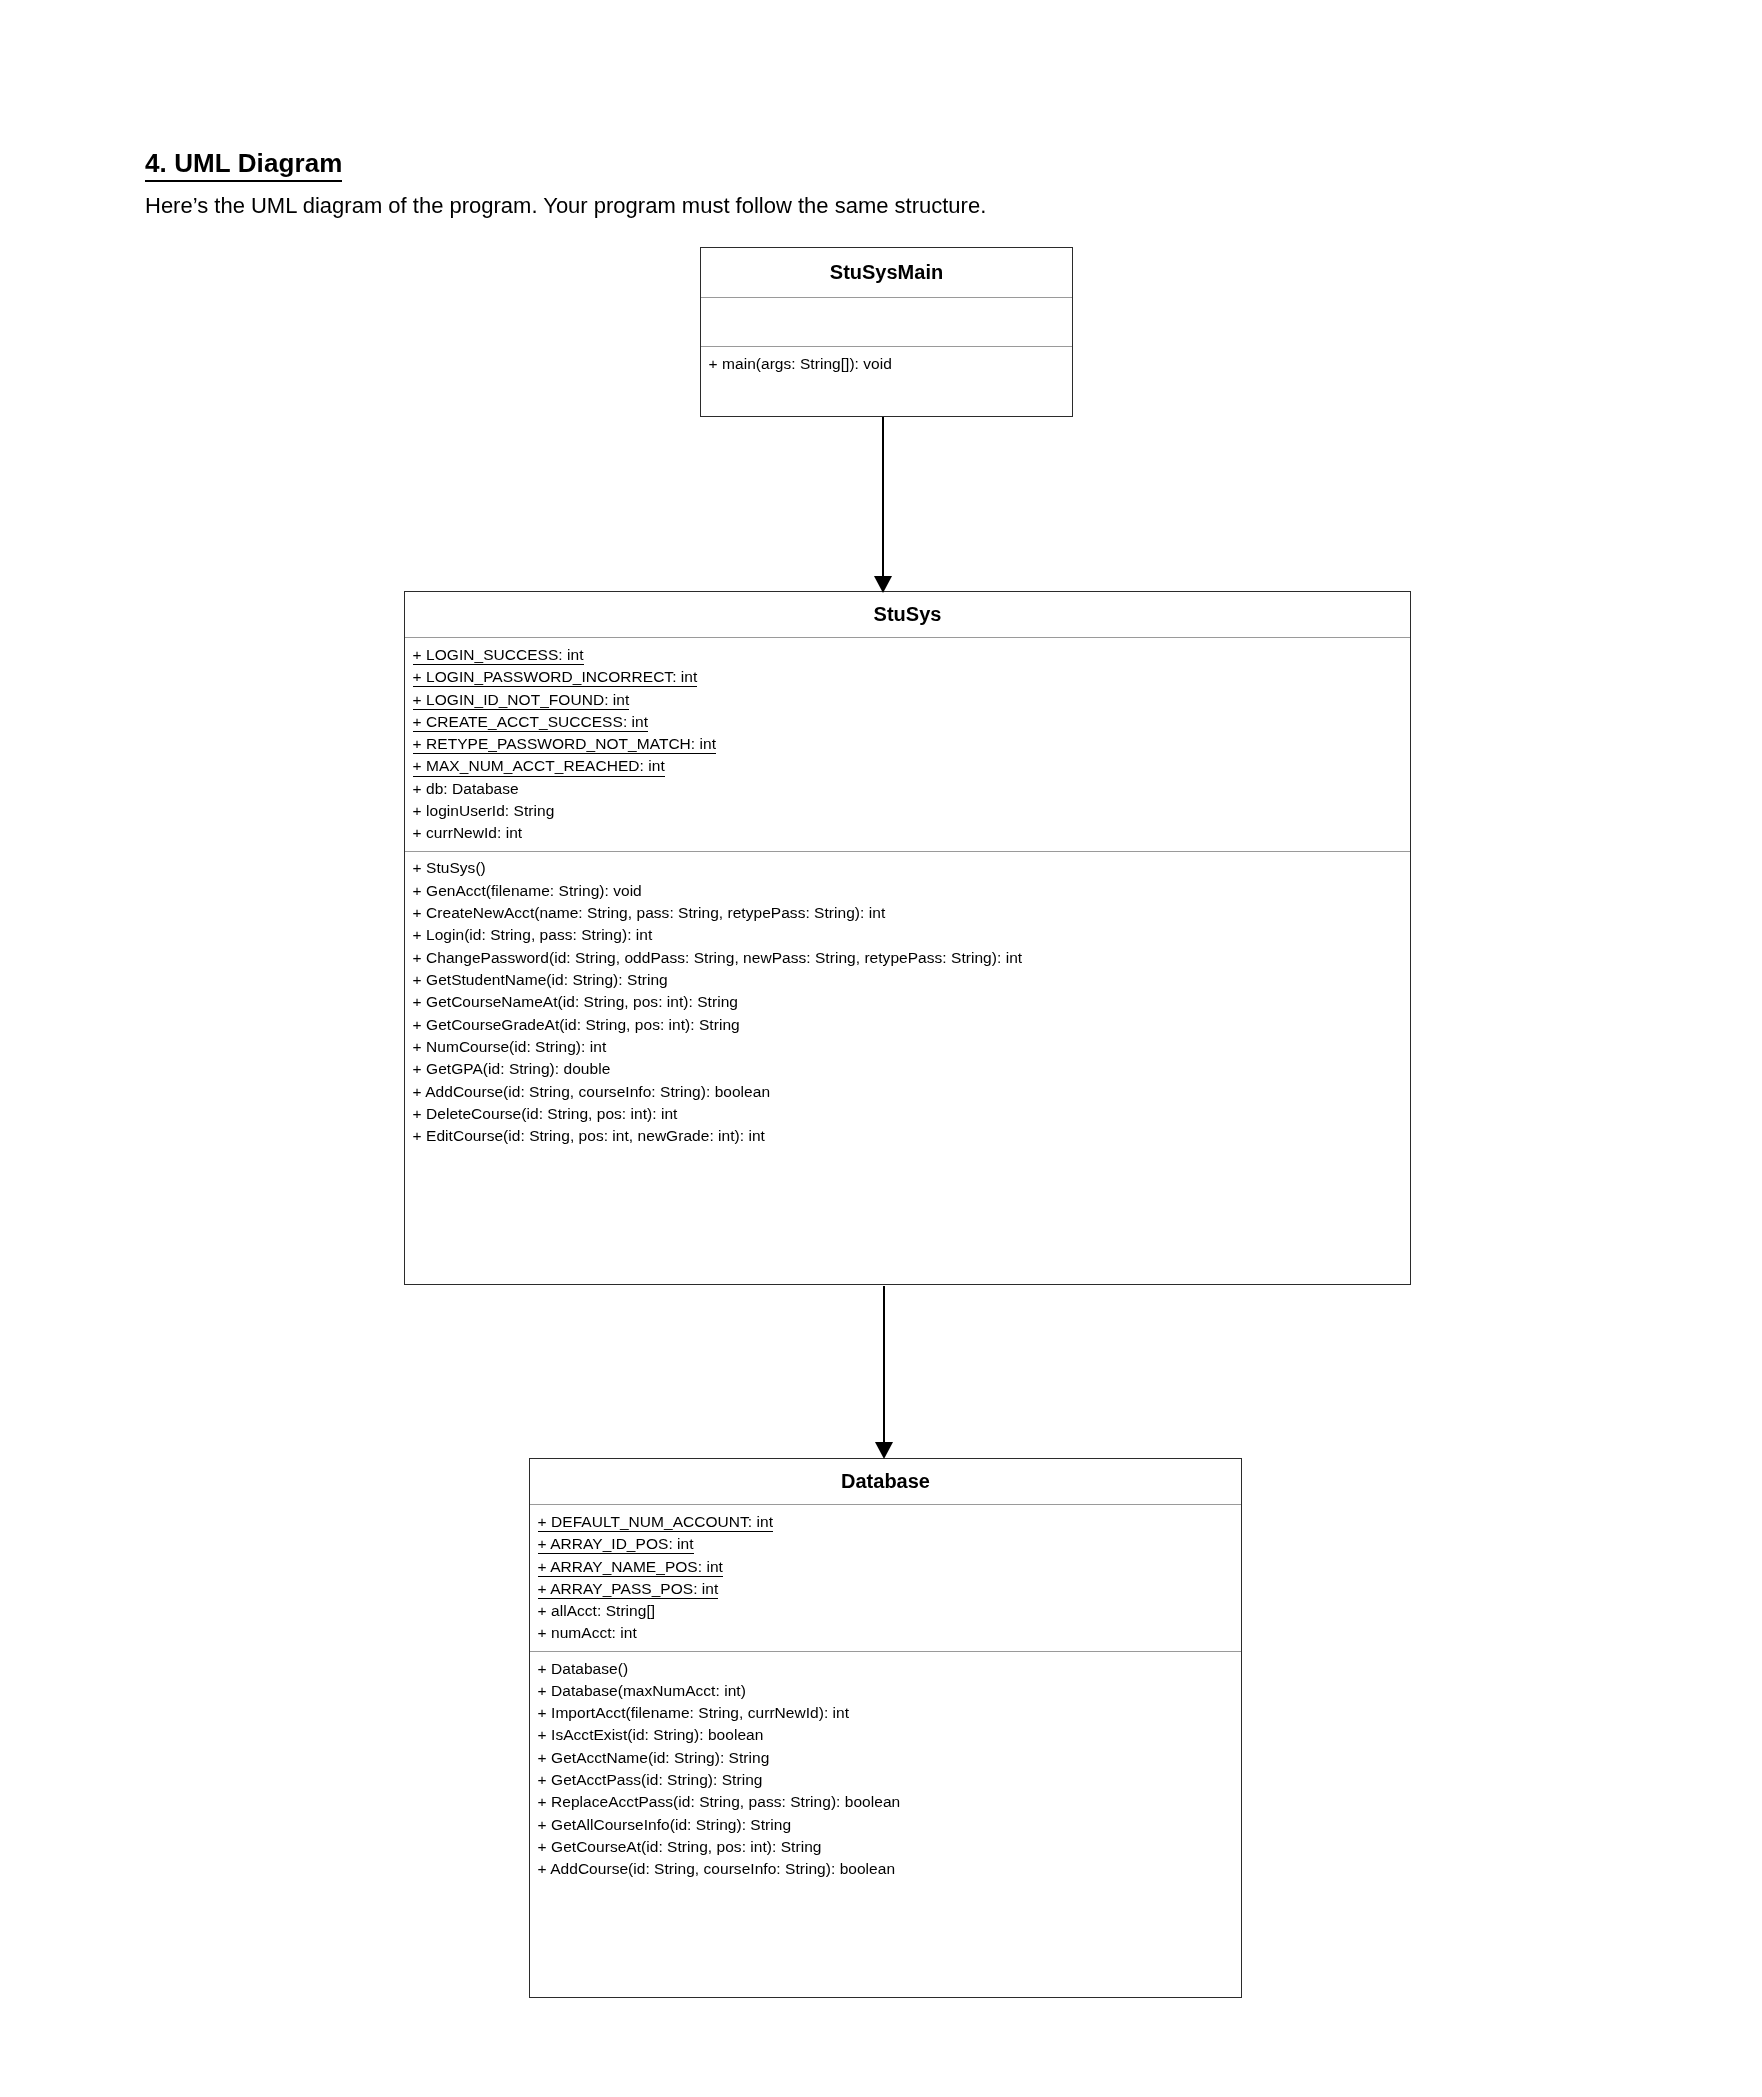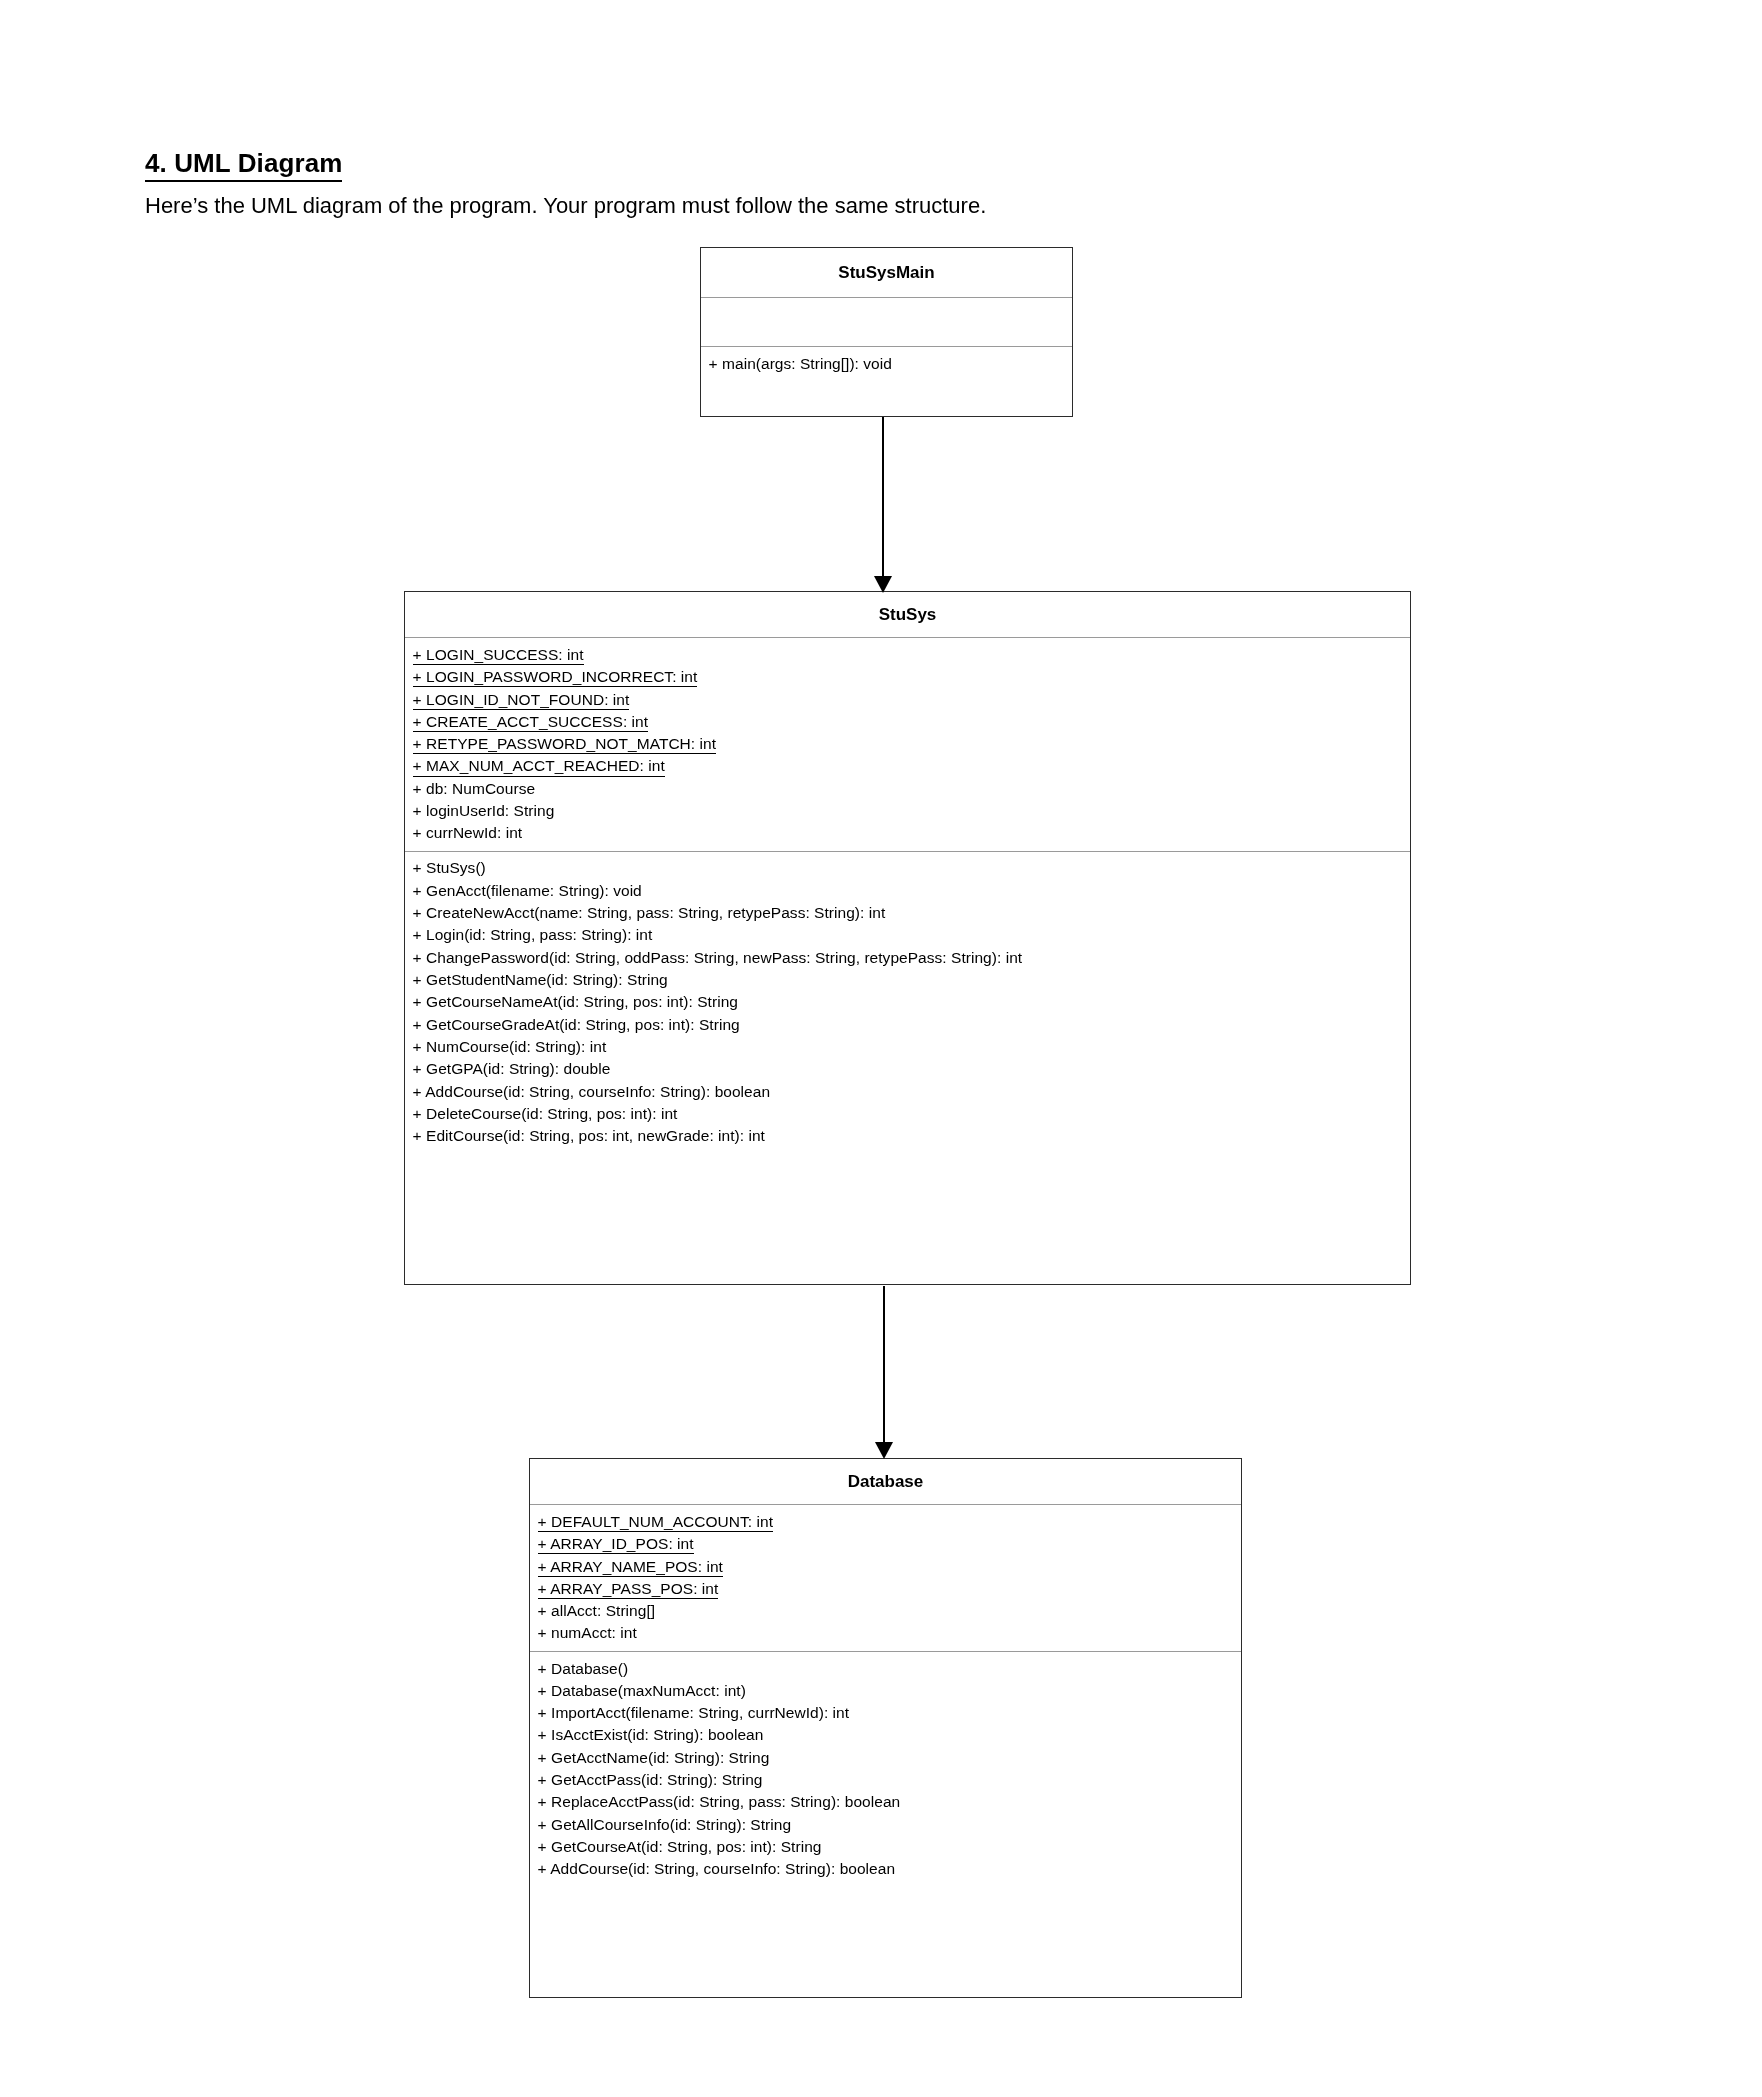--- a/index.html
+++ b/index.html
@@ -45,21 +45,21 @@
   .uml-class {
     position: absolute;
     box-sizing: border-box;
     background: #ffffff;
     border: 1.3px solid #2b2b2b;
   }
   .uml-title {
     box-sizing: border-box;
     text-align: left;
     font-weight: bold;
-    font-size: 17px;
+    font-size: 20px;
     display: flex;
     align-items: center;
     justify-content: center;
     border-bottom: 1.3px solid #9a9a9a;
   }
   .uml-section {
     box-sizing: border-box;
     padding: 5.9px 6.7px 5.9px 7.6px;
   }
   .uml-section + .uml-section {
@@ -123,21 +123,21 @@
 
 <div class="uml-class" id="box-stusys" style="left:404px; top:591px; width:1007px; height:694px;">
   <div class="uml-title" style="height:46px;">StuSys</div>
   <div class="uml-section" id="sec-stusys-attrs">
       <div class="uml-row static"><span>+ LOGIN_SUCCESS: int</span></div>
       <div class="uml-row static"><span>+ LOGIN_PASSWORD_INCORRECT: int</span></div>
       <div class="uml-row static"><span>+ LOGIN_ID_NOT_FOUND: int</span></div>
       <div class="uml-row static"><span>+ CREATE_ACCT_SUCCESS: int</span></div>
       <div class="uml-row static"><span>+ RETYPE_PASSWORD_NOT_MATCH: int</span></div>
       <div class="uml-row static"><span>+ MAX_NUM_ACCT_REACHED: int</span></div>
-      <div class="uml-row"><span>+ db: NumCourse</span></div>
+      <div class="uml-row"><span>+ db: Database</span></div>
       <div class="uml-row"><span>+ loginUserId: String</span></div>
       <div class="uml-row"><span>+ currNewId: int</span></div>
     </div>
   <div class="uml-section" id="sec-stusys-methods">
       <div class="uml-row"><span>+ StuSys()</span></div>
       <div class="uml-row"><span>+ GenAcct(filename: String): void</span></div>
       <div class="uml-row"><span>+ CreateNewAcct(name: String, pass: String, retypePass: String): int</span></div>
       <div class="uml-row"><span>+ Login(id: String, pass: String): int</span></div>
       <div class="uml-row"><span>+ ChangePassword(id: String, oddPass: String, newPass: String, retypePass: String): int</span></div>
       <div class="uml-row"><span>+ GetStudentName(id: String): String</span></div>

